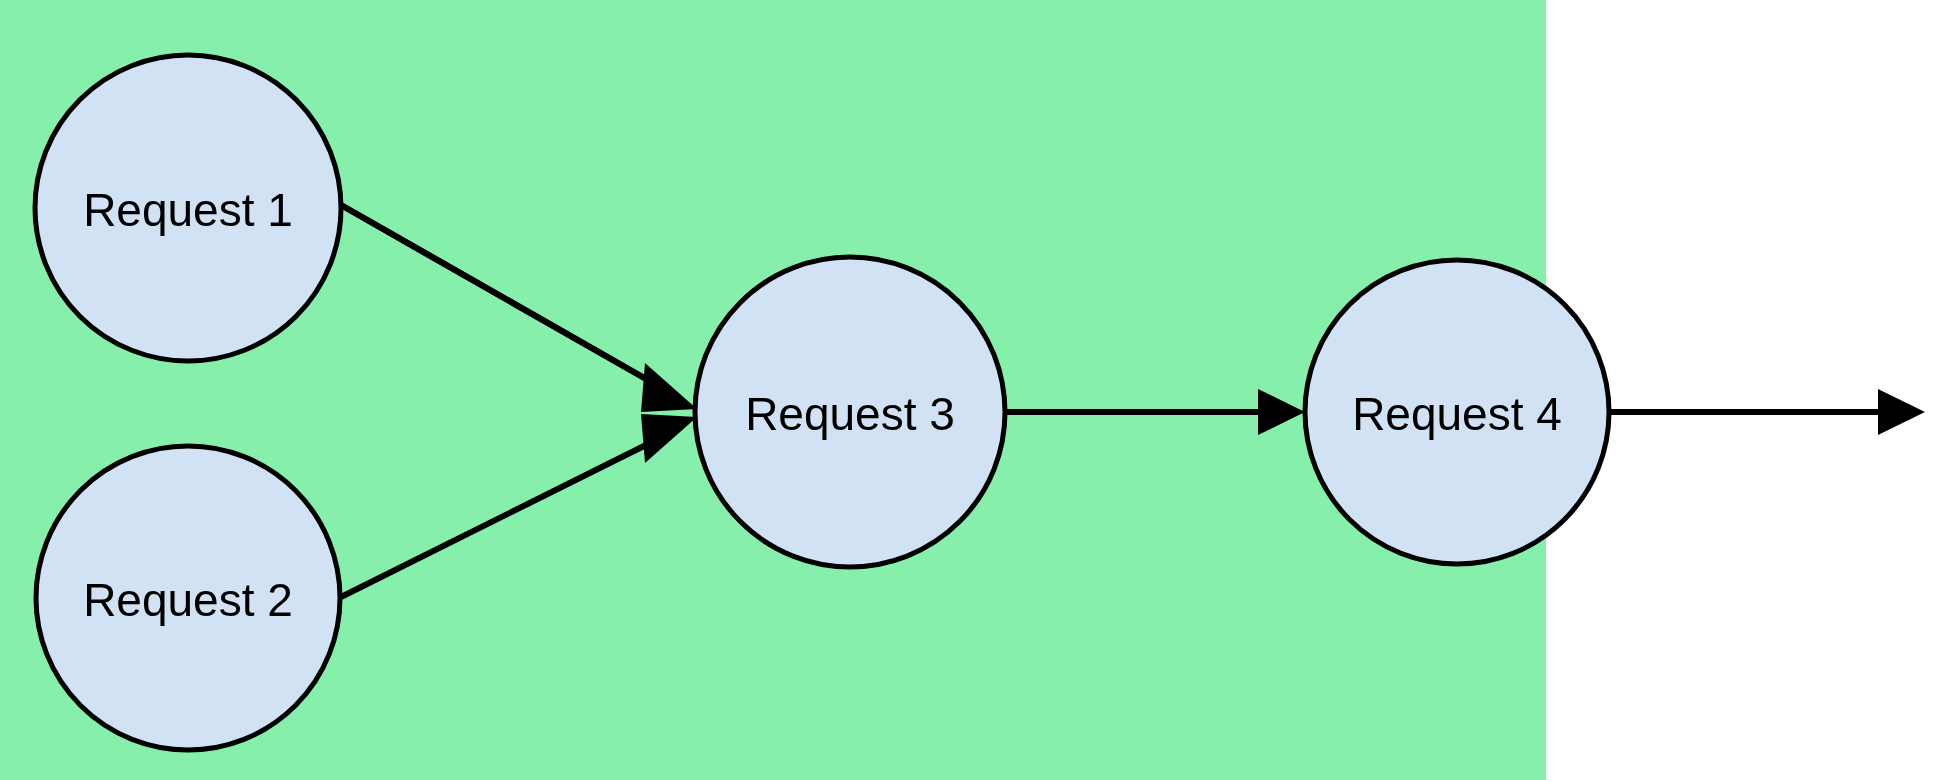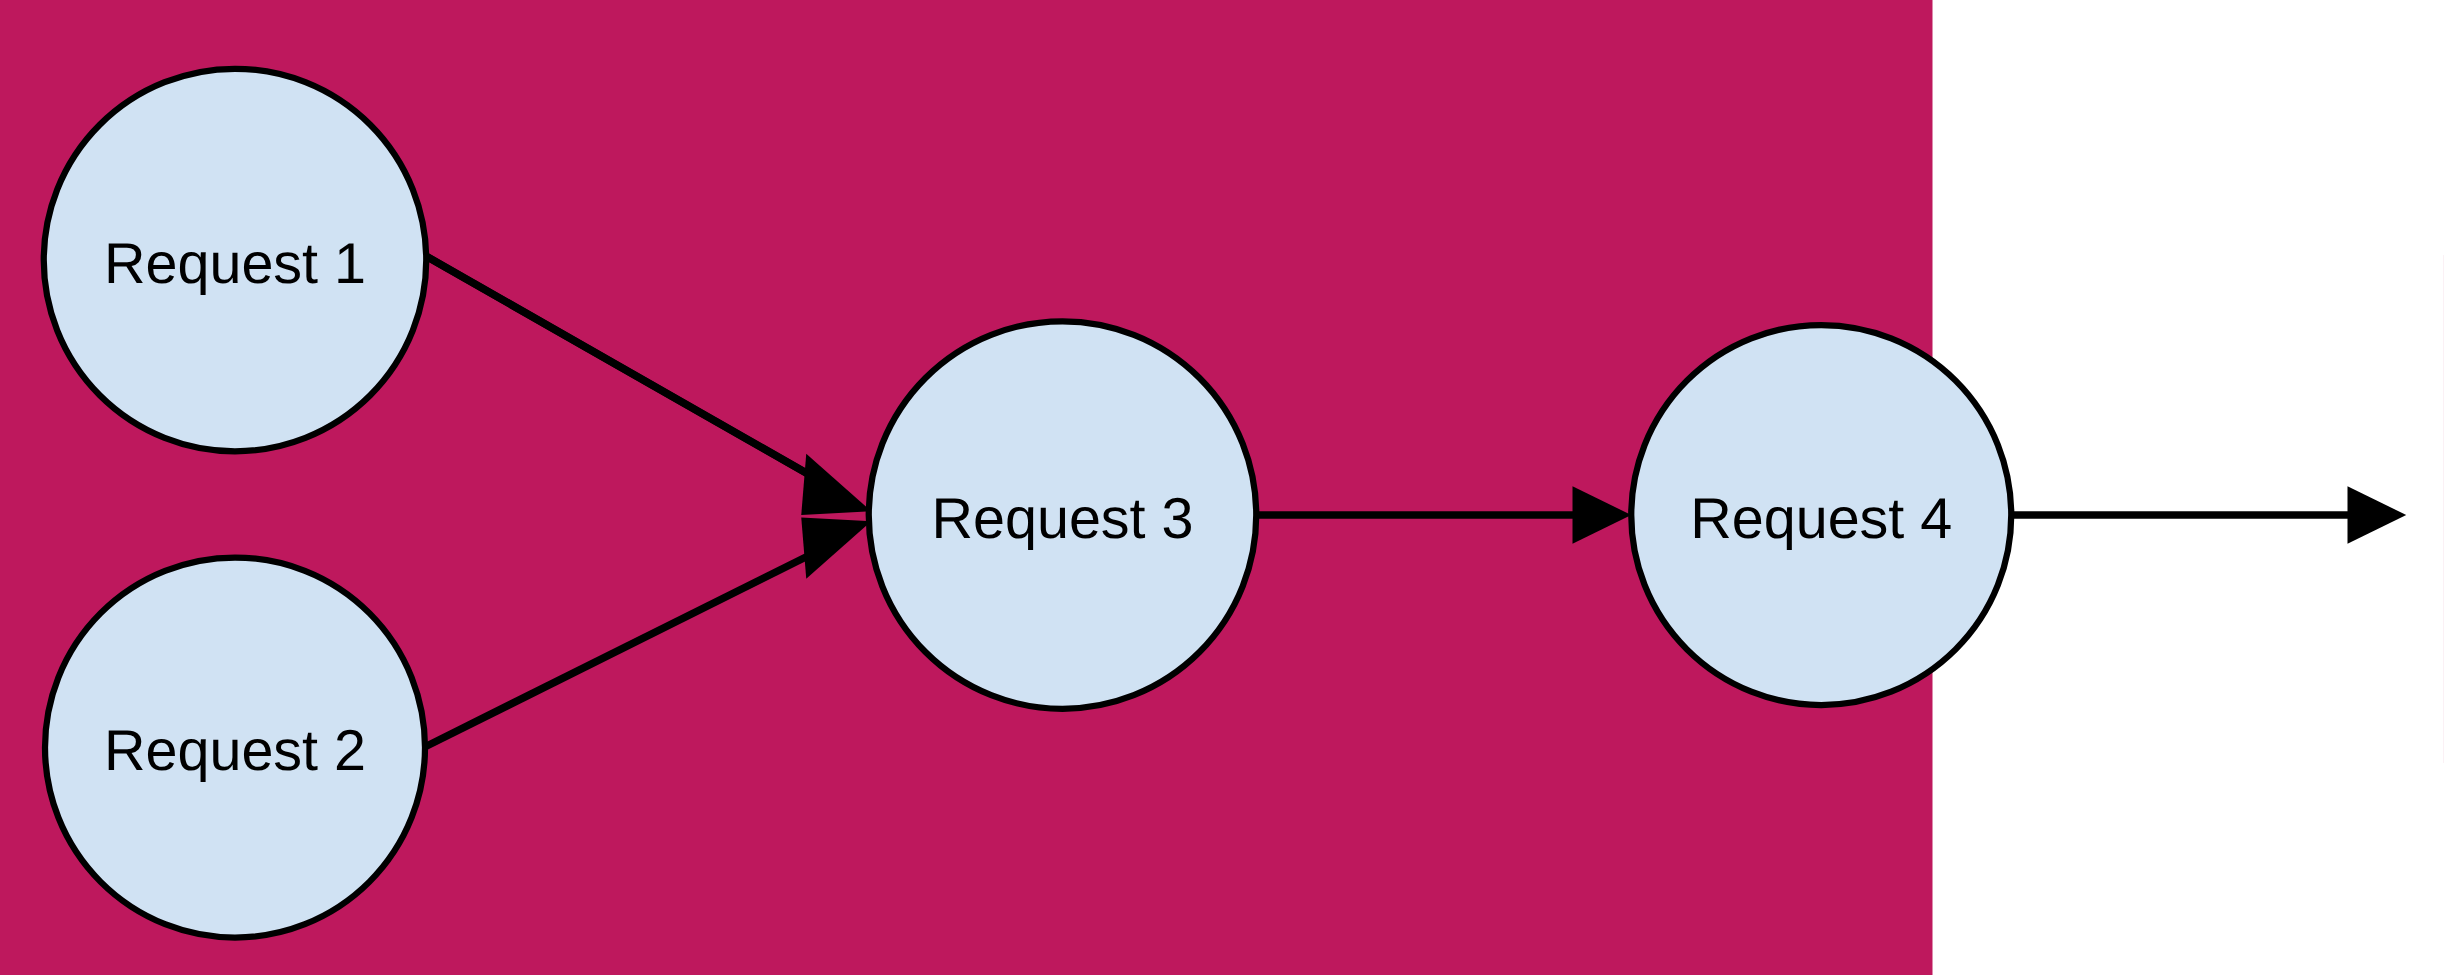--- a/index.html
+++ b/index.html
@@ -11,21 +11,21 @@
   body {
     width: 1955px;
     height: 780px;
     overflow: hidden;
     font-family: "Liberation Sans", sans-serif;
   }
   #diagram-root {
     position: relative;
     width: 1546px;
     height: 780px;
-    background: #be185d;
+    background: #86efac;
   }
   svg#graph-canvas {
     display: block;
     width: 1955px;
     height: 780px;
   }
   .node-circle {
     fill: #d0e2f3;
     stroke: #000000;
     stroke-width: 5;

